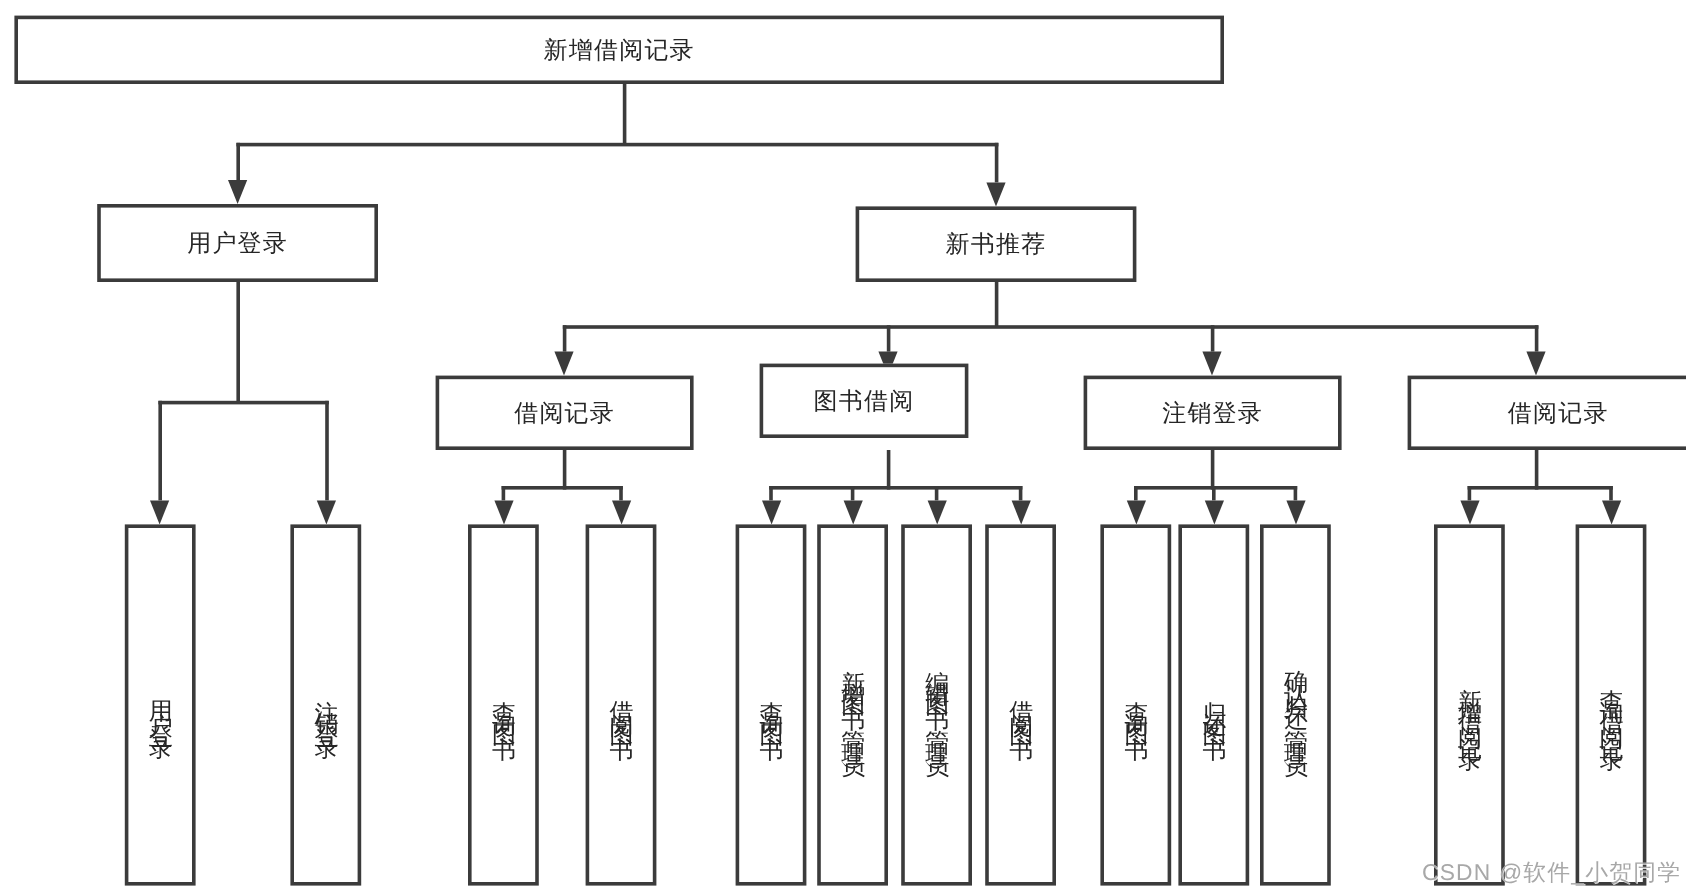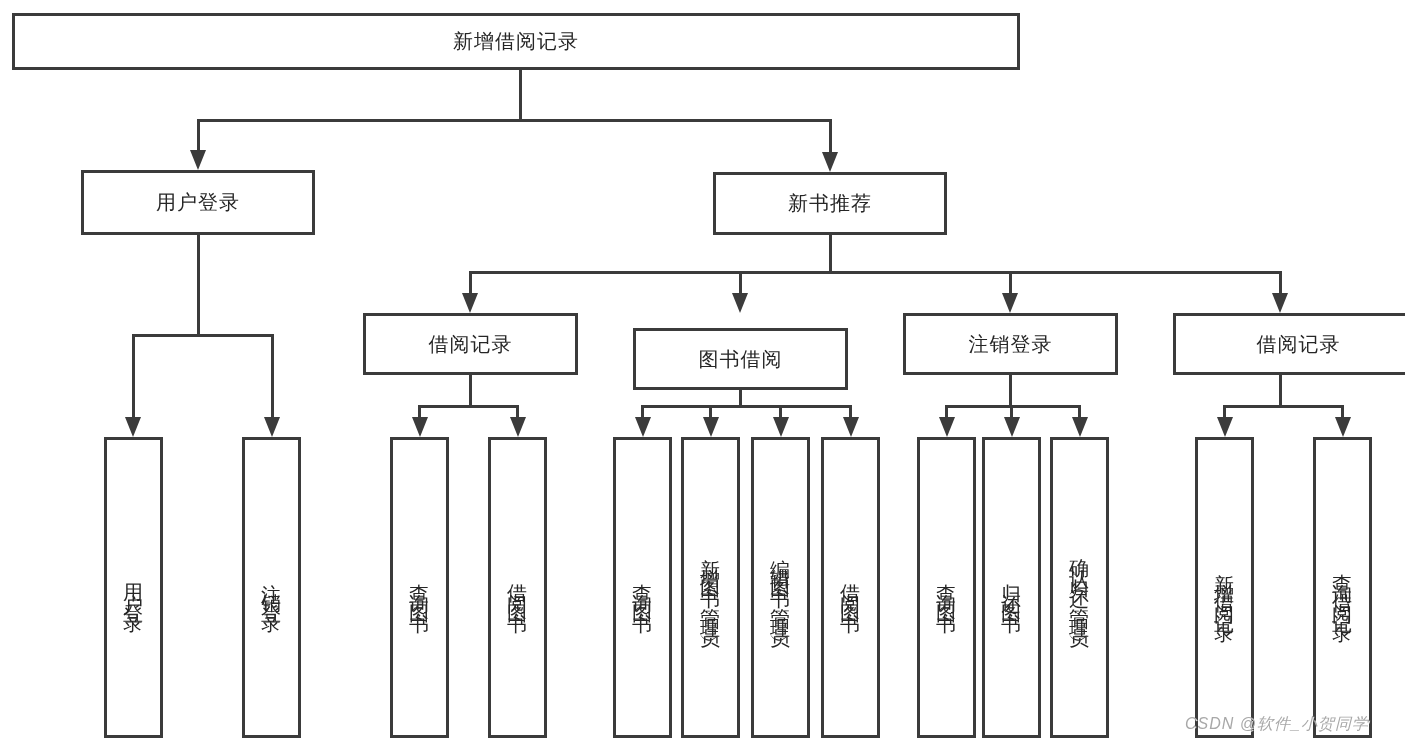--- a/index.html
+++ b/index.html
@@ -38,25 +38,24 @@
   .hl{position:absolute;height:3px;background:var(--line);z-index:1;}
   .vl{position:absolute;width:3px;background:var(--line);z-index:1;}
   .ar{
     position:absolute;width:0;height:0;z-index:1;
     border-left:8px solid transparent;
     border-right:8px solid transparent;
     border-top:20px solid var(--line);
   }
   .watermark{
     position:absolute;left:1185px;top:714px;
-    font-size:16px;color:var(--watermark);
+    font-size:19px;color:var(--watermark);
     letter-spacing:1px;white-space:nowrap;
     text-shadow:1px 1px 0 rgba(255,255,255,.8);
     z-index:5;
-    font-style:italic;
   }
 </style>
 </head>
 <body>
 
 <div id="canvas">
 
   <div class="node" style="left:12px;top:13px;width:1008px;height:57px">新增借阅记录</div>
 
   <div class="vl" style="left:519px;top:70px;height:50px"></div>
@@ -81,21 +80,21 @@
   <div class="vl" style="left:469px;top:271px;height:22px"></div>
   <div class="ar" style="left:462px;top:293px"></div>
   <div class="vl" style="left:739px;top:271px;height:22px"></div>
   <div class="ar" style="left:732px;top:293px"></div>
   <div class="vl" style="left:1009px;top:271px;height:22px"></div>
   <div class="ar" style="left:1002px;top:293px"></div>
   <div class="vl" style="left:1279px;top:271px;height:22px"></div>
   <div class="ar" style="left:1272px;top:293px"></div>
 
   <div class="node" style="left:363px;top:313px;width:215px;height:62px">借阅记录</div>
-  <div class="node" style="left:633px;top:328px;width:215px;height:62px">图书借阅</div>
+  <div class="node" style="left:633px;top:303px;width:174px;height:62px">图书借阅</div>
   <div class="node" style="left:903px;top:313px;width:215px;height:62px">注销登录</div>
   <div class="node" style="left:1173px;top:313px;width:251px;height:62px">借阅记录</div>
 
   <div class="vl" style="left:469px;top:375px;height:33px"></div>
   <div class="hl" style="left:418px;top:405px;width:101px"></div>
   <div class="vl" style="left:739px;top:375px;height:33px"></div>
   <div class="hl" style="left:641px;top:405px;width:211px"></div>
   <div class="vl" style="left:1009px;top:375px;height:33px"></div>
   <div class="hl" style="left:945px;top:405px;width:136px"></div>
   <div class="vl" style="left:1279px;top:375px;height:33px"></div>

